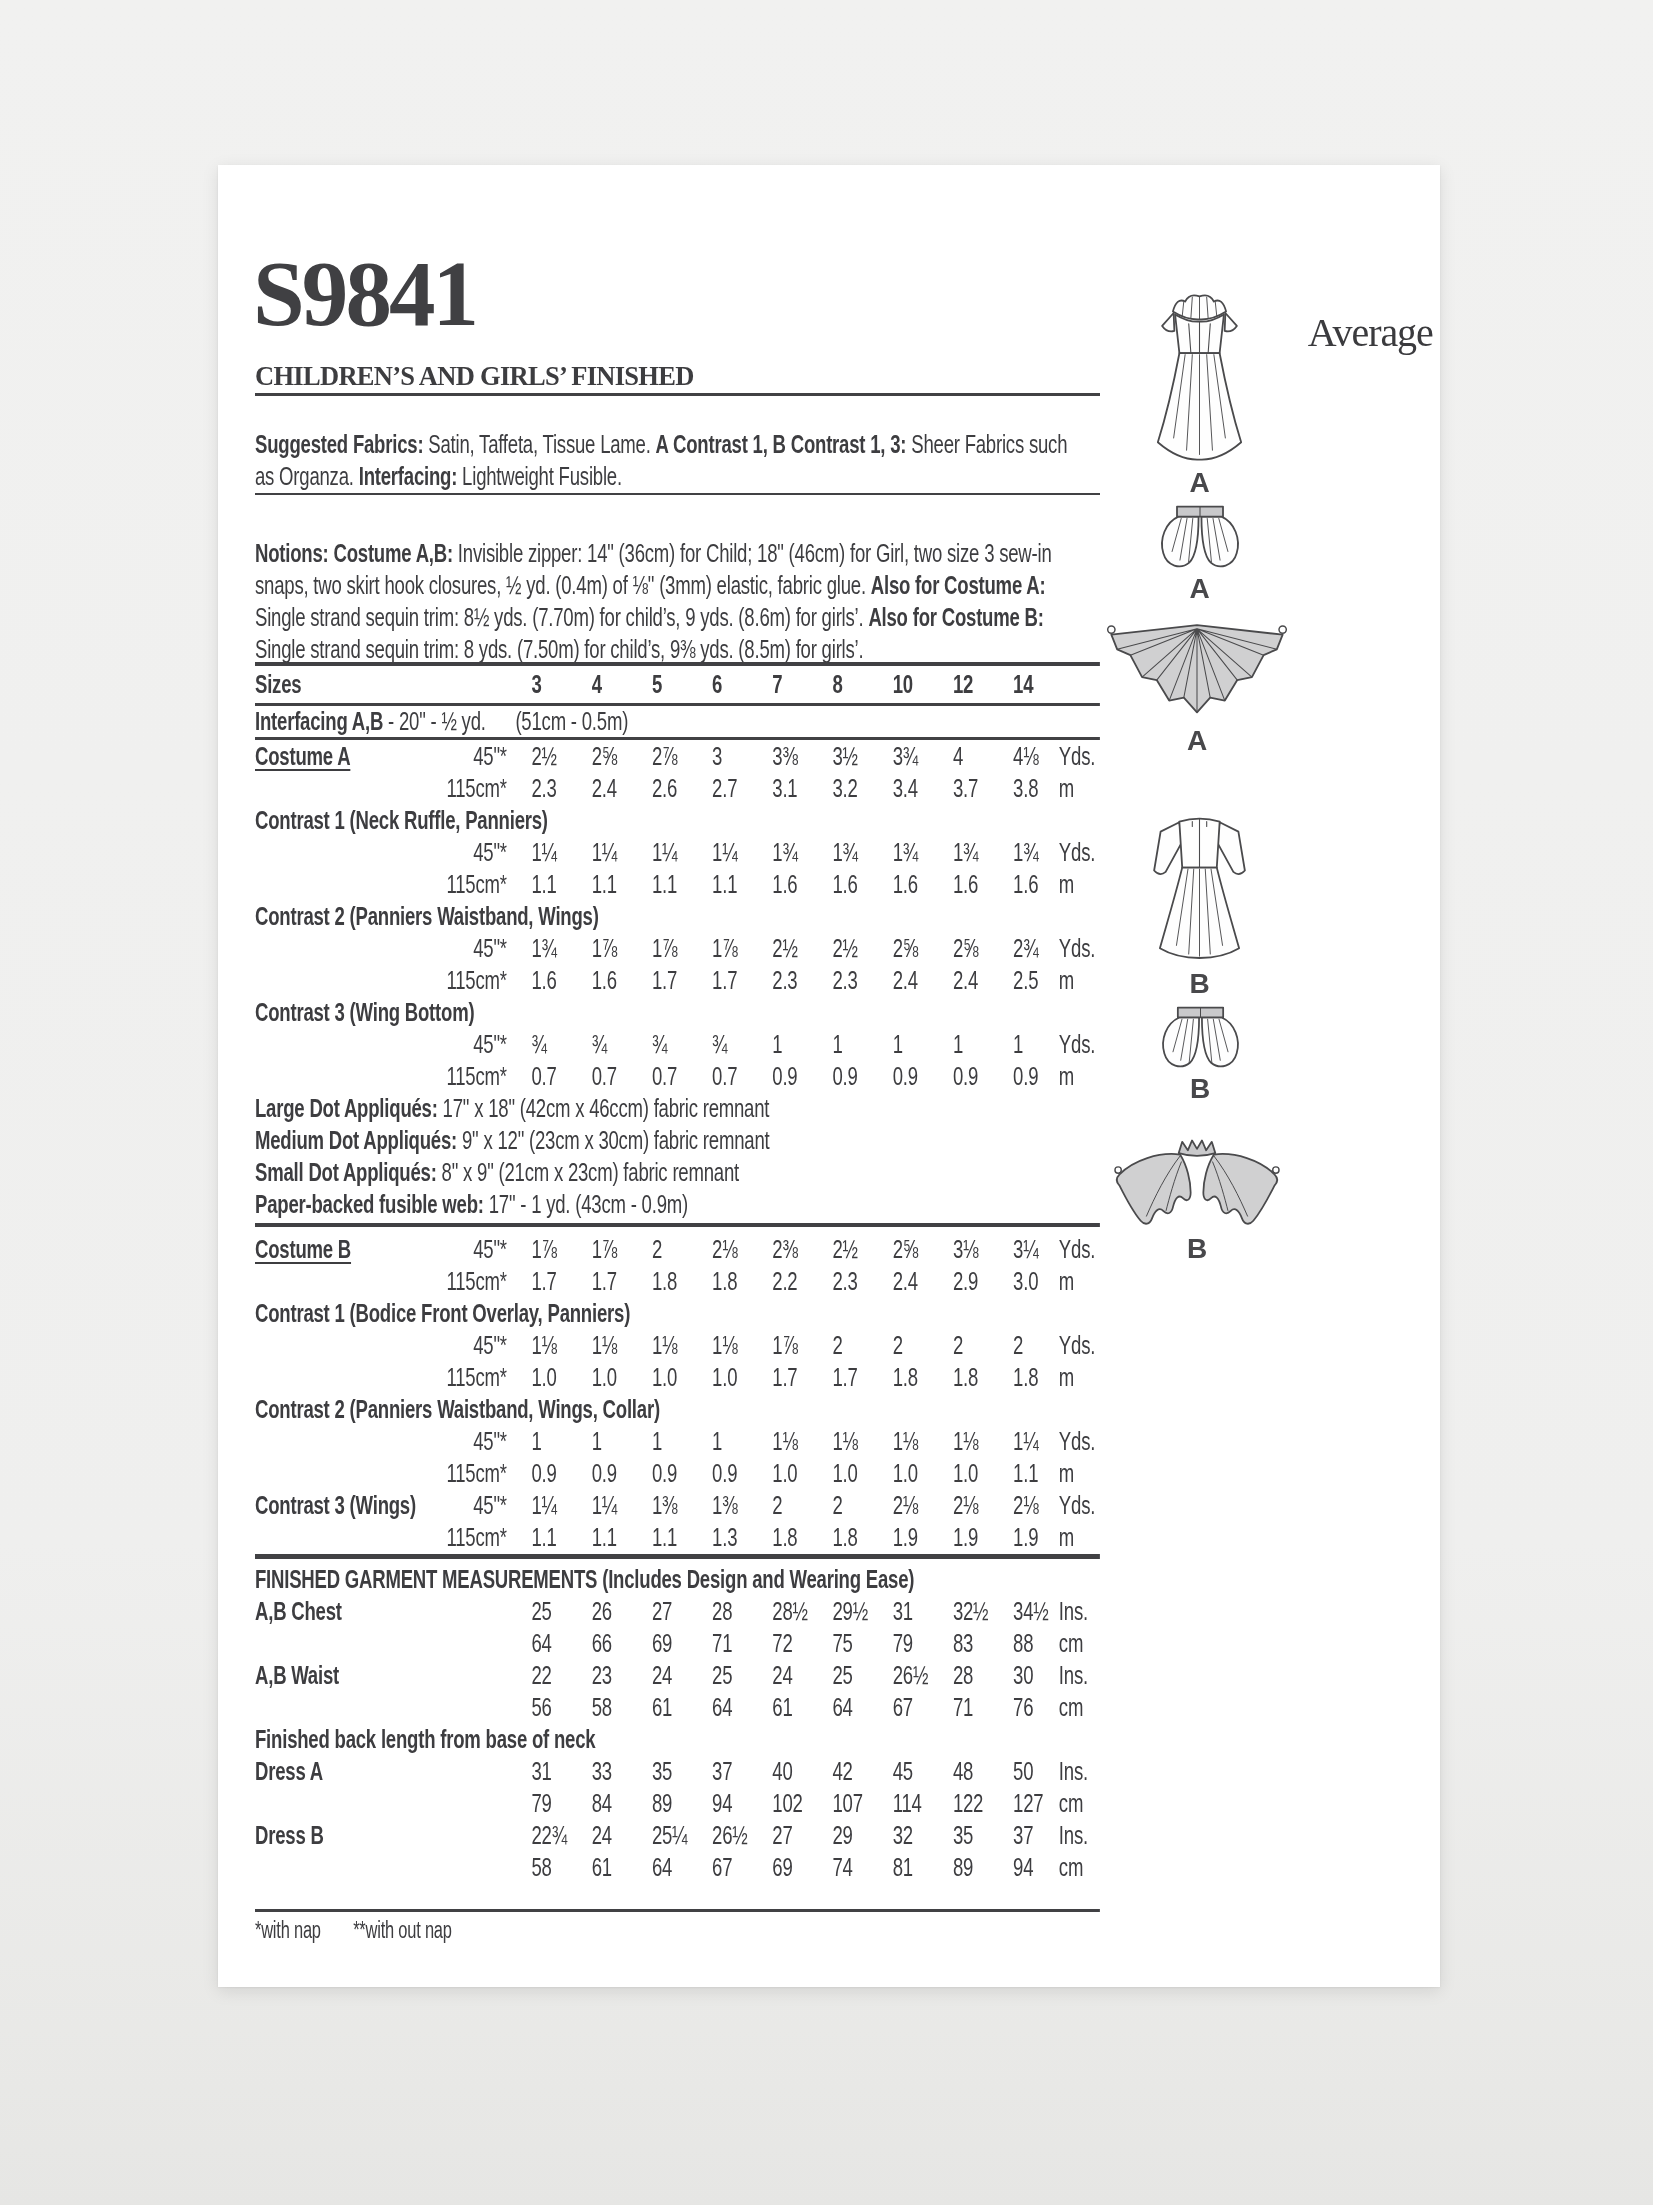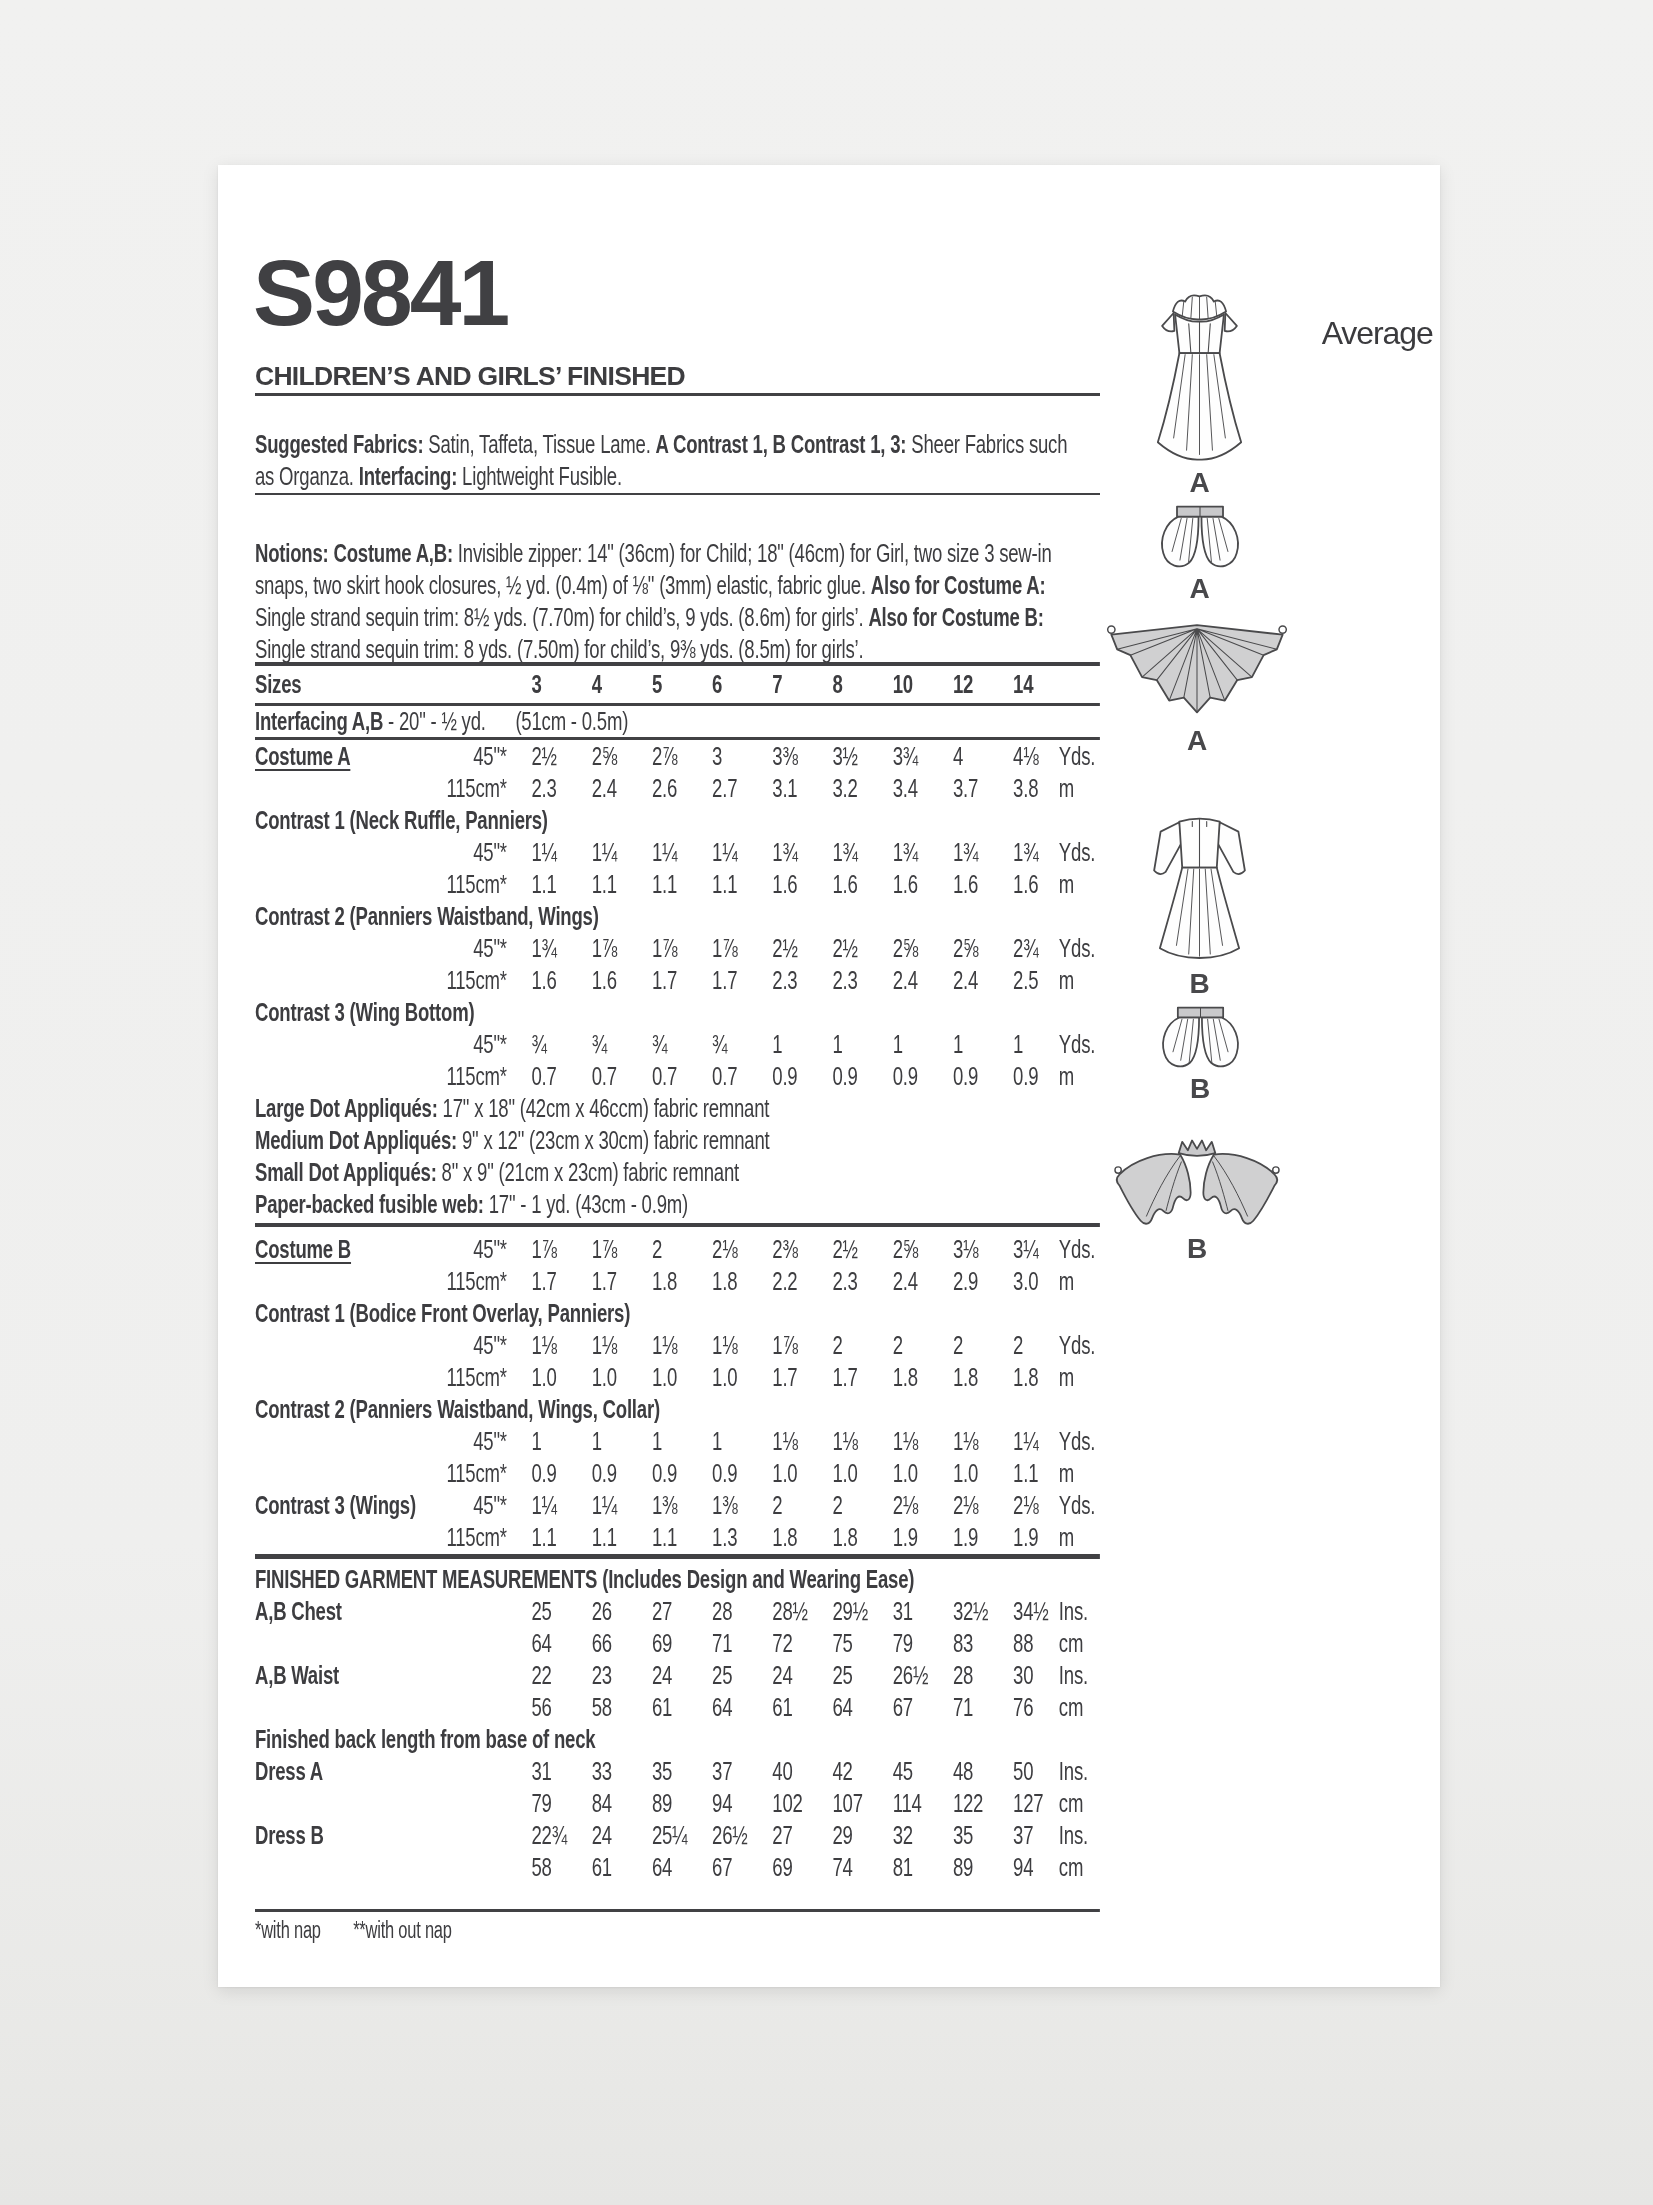--- a/index.html
+++ b/index.html
@@ -6,28 +6,28 @@
   body{
     width:1654px;height:2205px;position:relative;overflow:hidden;
     background:linear-gradient(180deg,#f1f1f0 0%,#efefee 70%,#e9e9e7 92%,#e6e6e4 100%);
     font-family:"Liberation Sans","DejaVu Sans",sans-serif;
     color:#3d3d40;
   }
   .page{
     position:absolute;left:218px;top:165px;width:1222px;height:1822px;
     background:#ffffff;box-shadow:0 3.7px 16px rgba(0,0,0,0.10),0 0.7px 2.2px rgba(0,0,0,0.08);
   }
-  .abs{position:absolute;}
+  .abs{position:absolute;font-family:Liberation Serif, serif;}
   
   .pattern-number{
     left:35px;top:82px;font-size:93px;line-height:93px;font-weight:700;
     letter-spacing:-2.9px;color:#404043;
   }
   .difficulty{
-    top:152px;right:7.4px;font-size:32px;line-height:32px;letter-spacing:-1.1px;color:#3b3b3e;
+    top:152px;right:7.4px;font-size:40px;line-height:32px;letter-spacing:-1.1px;color:#3b3b3e;
   }
   .category-title{
     left:37px;top:197px;font-size:26.5px;line-height:29px;font-weight:700;letter-spacing:-0.7px;
   }
   .rule-abs{left:37px;width:845px;background:#414144;}
   
   .condensed{
     position:absolute;left:37px;top:0;width:1207px;height:1822px;
     transform:scaleX(0.70);transform-origin:0 0;
     font-size:26.5px;letter-spacing:-0.3px;

